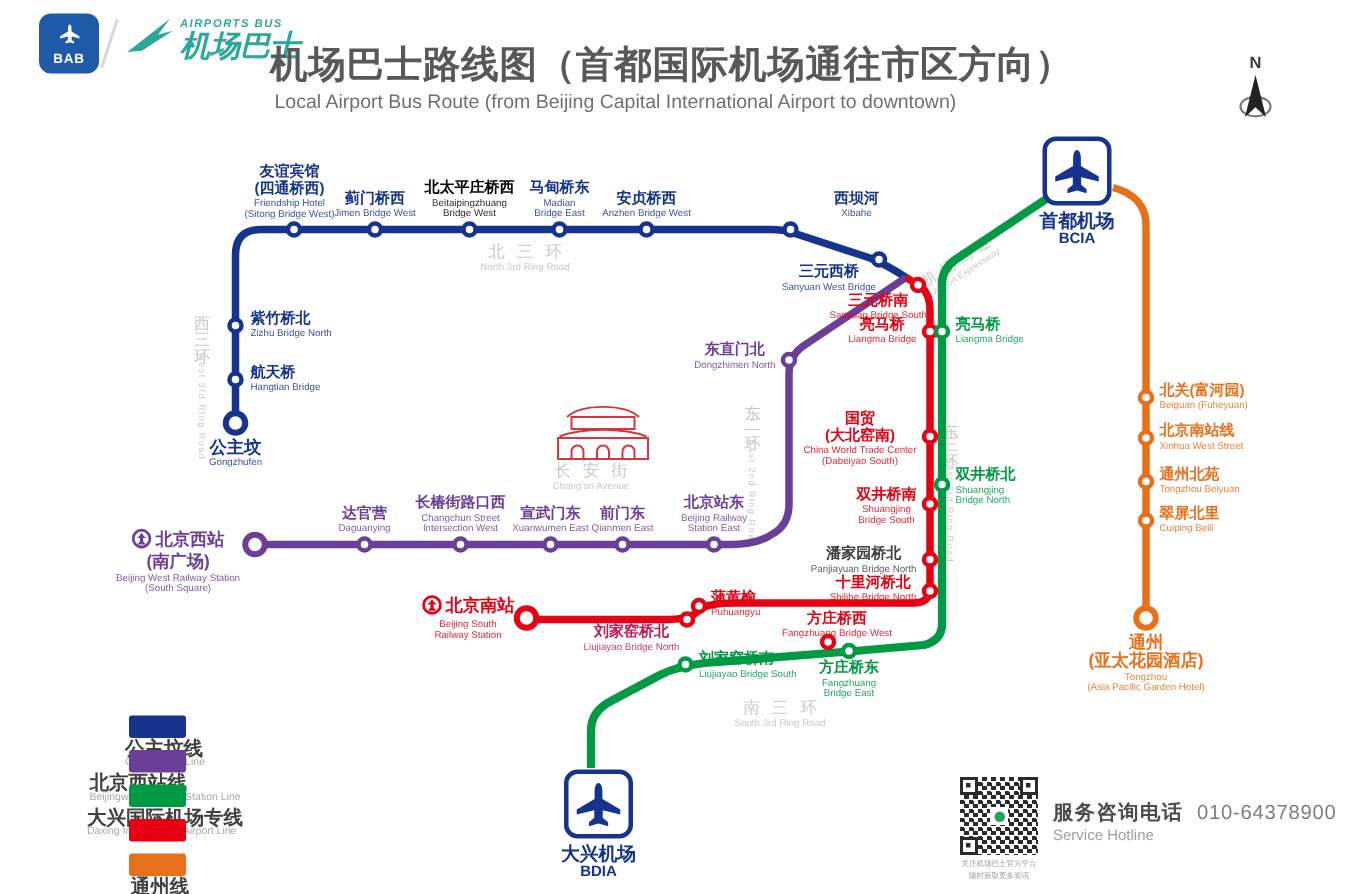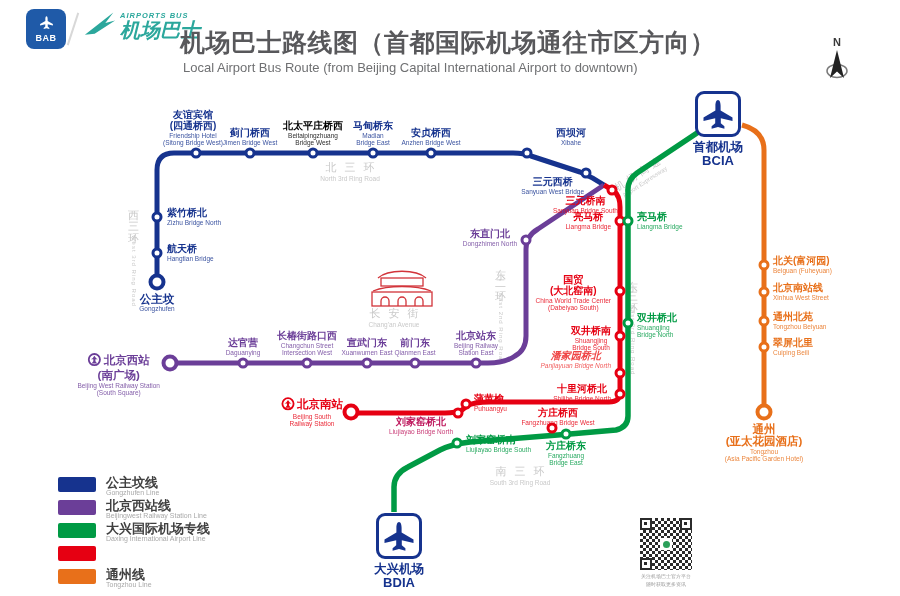--- a/index.html
+++ b/index.html
@@ -31,35 +31,35 @@
   .mode-above{transform:translate(-50%,-100%);text-align:center;}
   .mode-below{transform:translate(-50%,0);text-align:center;}
   .mode-left{transform:translate(-100%,-50%);text-align:center;}
   .mode-right{transform:translate(0,-50%);text-align:left;}
   .mode-leftbelow{transform:translate(-100%,0);text-align:center;}
   .railic{display:inline-block;vertical-align:-3px;margin-right:2px;}
   .airport{position:absolute;width:46px;height:46px;background:#fff;border:3px solid #16338e;border-radius:9px;
            box-sizing:border-box;transform:translate(-50%,-50%);display:flex;align-items:center;justify-content:center;z-index:3;}
   .airlbl{position:absolute;transform:translate(-50%,0);text-align:center;color:#16338e;z-index:4;line-height:1.15;}
   .airlbl .cn{font-size:12.5px;font-weight:bold;}
-  .airlbl .en{font-size:13px;font-weight:bold;}
+  .airlbl .en{font-size:10px;font-weight:bold;}
   
   .road{position:absolute;color:#c9c9c9;z-index:0;}
   .road-h{transform:translate(-50%,0);text-align:center;}
   .road-h .rcn{font-size:11px;letter-spacing:8px;text-indent:8px;}
   .road-h .ren{font-size:6.5px;}
   .road-v{transform:translate(-50%,0);writing-mode:vertical-rl;line-height:1.2;}
   .road-v .rcn{font-size:11px;letter-spacing:11px;}
   .road-v .ren{font-size:6px;letter-spacing:1px;}
   .road-r{transform:translate(-50%,-50%) rotate(-33deg);text-align:center;}
   .road-r .rcn{font-size:10px;letter-spacing:4px;}
   .road-r .ren{font-size:6px;}
   
   #legend{left:58px;top:476px;z-index:5;}
-  .leg-row{display:flex;align-items:flex-start;margin-bottom:5px;height:18px;}
+  .leg-row{display:flex;align-items:center;margin-bottom:5px;height:18px;flex-direction:column;}
   .leg-swatch{width:38px;height:15px;border-radius:2px;margin-right:10px;flex:0 0 auto;margin-top:1px;}
   .leg-cn{font-size:13px;font-weight:bold;color:#404040;line-height:1;}
   .leg-en{font-size:7px;color:#a9a9a9;line-height:1.2;}
   
   #qr{left:640px;top:518px;width:52px;height:52px;z-index:5;
       background:repeating-conic-gradient(#2b2b2b 0% 25%, #ffffff 0% 50%) 0 0/6px 6px;outline:3px solid #fff;}
   .finder{position:absolute;width:12px;height:12px;border:2.5px solid #2b2b2b;background:#fff;box-sizing:border-box;}
   .finder::after{content:"";position:absolute;left:2px;top:2px;width:3px;height:3px;background:#2b2b2b;}
   #qr-logo{position:absolute;left:20px;top:20px;width:12px;height:12px;background:#fff;display:flex;align-items:center;justify-content:center;}
   #qr-logo span{width:7px;height:7px;border-radius:50%;background:#2ba05a;display:block;}
@@ -237,21 +237,21 @@
         <div class="en">China World Trade Center</div>
         <div class="en">(Dabeiyao South)</div>
       </div>
       <div class="stn" style="left: 620px; top: 336px; border-color: rgb(230, 0, 18);"></div>
       <div class="lbl mode-left" style="left: 611px; top: 338px; color: rgb(230, 0, 18);">
         <div class="cn">双井桥南</div>
         <div class="en">Shuangjing</div>
         <div class="en">Bridge South</div>
       </div>
       <div class="stn" style="left: 620px; top: 373px; border-color: rgb(230, 0, 18);"></div>
-      <div class="lbl mode-left" style="left: 611px; top: 360px; color: #ef4444; font-style: italic;">
+      <div class="lbl mode-left" style="left: 611px; top: 374px; color: #404040;">
         <div class="cn">潘家园桥北</div>
         <div class="en">Panjiayuan Bridge North</div>
       </div>
       <div class="stn" style="left: 620px; top: 394px; border-color: rgb(230, 0, 18);"></div>
       <div class="lbl mode-left" style="left: 611px; top: 393px; color: rgb(230, 0, 18);">
         <div class="cn">十里河桥北</div>
         <div class="en">Shilihe Bridge North</div>
       </div>
       <div class="stn" style="left: 552px; top: 428px; border-color: rgb(230, 0, 18);"></div>
       <div class="lbl mode-above" style="left: 558px; top: 426px; color: rgb(230, 0, 18);">
@@ -404,14 +404,21 @@
     <div class="finder" style="right:0;top:0"></div>
     <div class="finder" style="left:0;bottom:0"></div>
     <div id="qr-logo">
         <span></span>
       </div>
   </div>
   <div id="qr-cap" class="abs">
     <div>关注机场巴士官方平台</div>
     <div>随时获取更多资讯</div>
   </div>
+  <div id="hotline" class="abs">
+    <div class="row">
+      <span class="hcn">服务咨询电话</span>
+      <span class="hph">010-64378900</span>
+    </div>
+    <div class="hen">Service Hotline</div>
+  </div>
 
 </div>
 
 </body></html>

